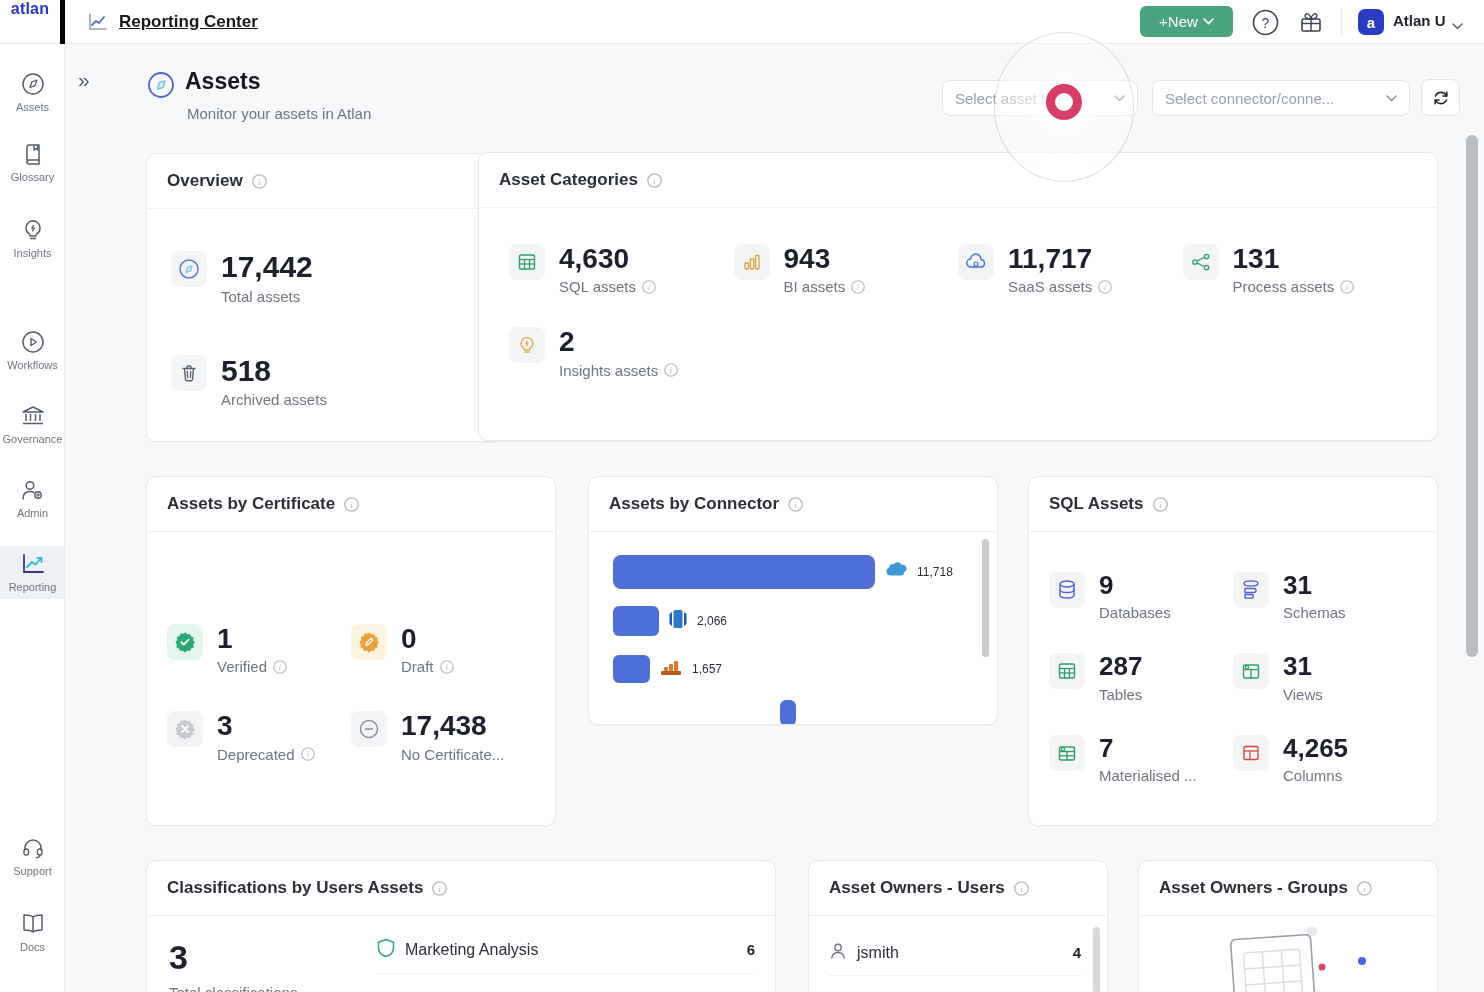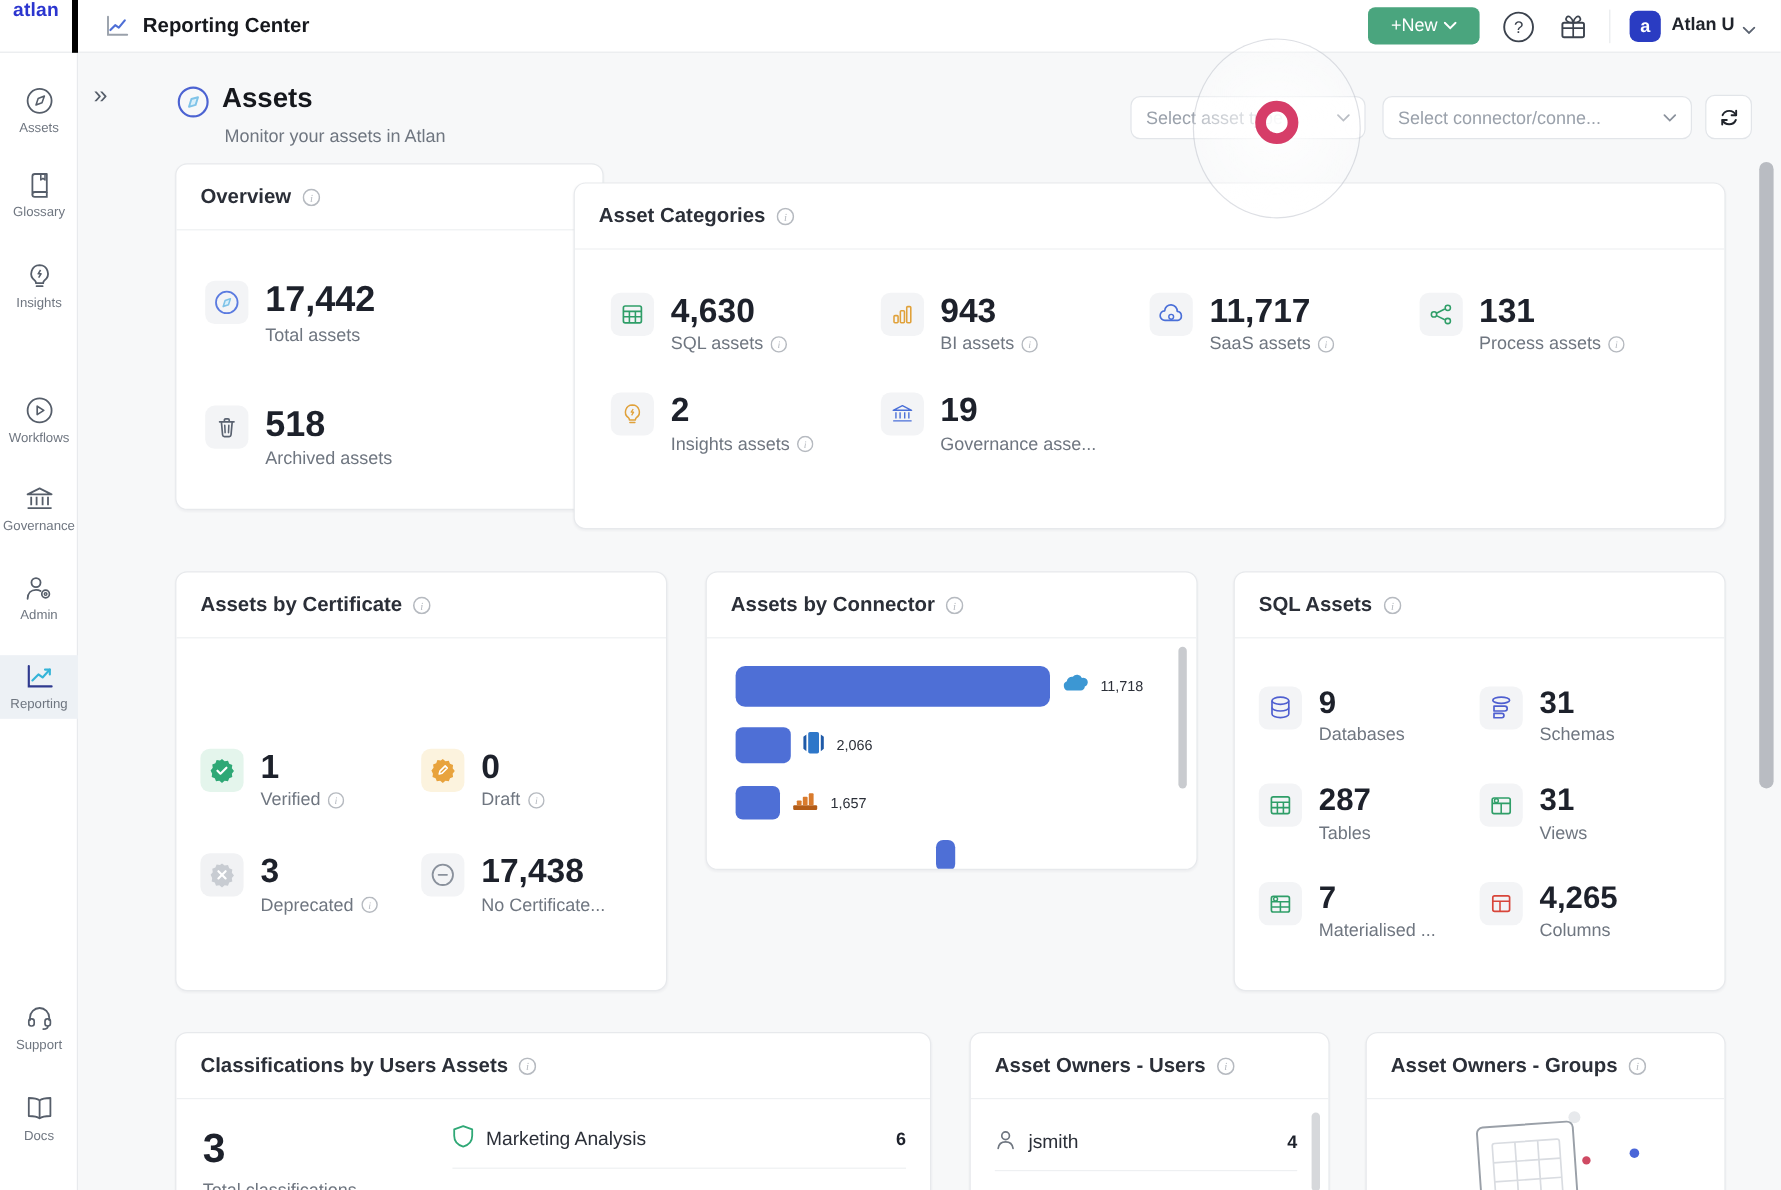--- a/index.html
+++ b/index.html
@@ -4,21 +4,21 @@
 <style>
   * { box-sizing: border-box; margin: 0; padding: 0; }
   html,body { width:1484px; height:992px; overflow:hidden; }
   body { font-family:"Liberation Sans", sans-serif; background:#f7f8f9; position:relative; color:#2b2f38; }
 
   
   .topbar { position:absolute; top:0; left:0; right:0; height:44px; background:#fff; border-bottom:1px solid #e8eaed; z-index:20; }
   .logo-cell { position:absolute; left:0; top:0; width:65px; height:44px; display:flex; align-items:flex-start; justify-content:center; border-right:5px solid #000000; }
   .logo-text { font-size:16px; font-weight:700; color:#2b35cf; letter-spacing:.2px; }
   .tb-title { position:absolute; left:88px; top:0; height:44px; display:flex; align-items:center; gap:11px; }
-  .tb-title-text { font-size:17px; font-weight:700; color:#16181d; }
+  .tb-title-text { font-size:17px; font-weight:700; color:#16181d;text-decoration:underline; }
   .new-btn { position:absolute; left:1140px; top:6px; width:93px; height:31px; background:#4aa57e; border:none; border-radius:6px; color:#fff; font-size:15px; font-weight:500; display:flex; align-items:center; justify-content:center; gap:5px; cursor:pointer; font-family:inherit; }
   .tb-icon-btn { position:absolute; top:7px; width:30px; height:30px; display:flex; align-items:center; justify-content:center; background:none; border:none; cursor:pointer; }
   .tb-divider { position:absolute; left:1341px; top:8px; width:1px; height:28px; background:#e8eaed; }
   .avatar { position:absolute; left:1358px; top:9px; width:26px; height:26px; border-radius:7px; background:#2a3cc2; color:#fff; font-size:15px; font-weight:700; display:flex; align-items:center; justify-content:center; }
   .user-name { position:absolute; left:1393px; top:12px; font-size:15px; font-weight:600; color:#20242c; }
   .user-chevron { position:absolute; left:1452px; top:16px; }
 
   
   .sidebar { position:absolute; top:44px; left:0; width:65px; bottom:0; background:#fff; border-right:1px solid #e8eaed; z-index:15; }
   .sb-item { position:absolute; left:0; width:65px; display:flex; flex-direction:column; align-items:center; gap:5px; cursor:pointer; padding:6px 0; }
@@ -43,21 +43,21 @@
   .card { position:absolute; background:#fff; border:1px solid #e7e9ec; border-radius:10px; box-shadow:0 1px 2px rgba(16,24,40,.04); }
   .card-head { height:55px; display:flex; align-items:center; gap:9px; padding:0 20px; border-bottom:1px solid #eef0f2; }
   .card-title { font-size:17px; font-weight:700; color:#2b2f38; }
 
   .tile { width:36px; height:36px; border-radius:8px; background:#f3f4f6; display:flex; align-items:center; justify-content:center; flex:none; }
   .tile.green-bg { background:#e4f5ec; } .tile.yellow-bg { background:#fcf3de; } .tile.gray-bg { background:#f1f2f4; }
   .stat { display:flex; gap:14px; align-items:flex-start; }
   .stat .val { font-size:28px; font-weight:700; color:#1d212b; line-height:1.05; }
   .stat .lbl { font-size:15px; color:#6f7680; display:flex; align-items:center; gap:6px; margin-top:5px; }
 
-  #card-overview { left:146px; top:136px; width:357px; height:289px; }
+  #card-overview { left:146px; top:153px; width:357px; height:289px; }
   .ov-stats { padding:42px 24px 0; display:flex; flex-direction:column; gap:50px; }
   .ov-stats .val { font-size:30px; }
 
   #card-categories { left:478px; top:152px; width:960px; height:289px; }
   .cat-grid { display:grid; grid-template-columns:repeat(4,1fr); row-gap:32px; padding:36px 30px 0; }
 
   #card-certificate { left:146px; top:476px; width:410px; height:350px; }
   .cert-grid { display:grid; grid-template-columns:1fr 1fr; row-gap:36px; padding:92px 20px 0; }
 
   #card-connector { left:588px; top:476px; width:410px; height:249px; overflow:hidden; }
@@ -408,38 +408,20 @@
             <span>Insights assets</span>
             <span class="info-icon">
               <svg width="14" height="14" viewBox="0 0 15 15">
                 <circle cx="7.5" cy="7.5" r="6.7" stroke="#b6bac0" stroke-width="1.3" fill="none"></circle>
                 <text x="7.5" y="11" font-size="9" fill="#b6bac0" text-anchor="middle" font-family="Liberation Serif, serif" font-style="italic">i</text>
               </svg>
             </span>
           </div>
       </div>
     </div>
-    <div class="stat">
-      <span class="tile">
-          <svg width="20" height="20" viewBox="0 0 26 24">
-            <path d="M3 8 L13 3 L23 8 Z" stroke="#4a6fd8" stroke-width="1.5" fill="none" stroke-linejoin="round"></path>
-            <line x1="6" y1="10" x2="6" y2="17" stroke="#4a6fd8" stroke-width="1.5"></line>
-            <line x1="10.5" y1="10" x2="10.5" y2="17" stroke="#4a6fd8" stroke-width="1.5"></line>
-            <line x1="15.5" y1="10" x2="15.5" y2="17" stroke="#4a6fd8" stroke-width="1.5"></line>
-            <line x1="20" y1="10" x2="20" y2="17" stroke="#4a6fd8" stroke-width="1.5"></line>
-            <line x1="3" y1="19.5" x2="23" y2="19.5" stroke="#4a6fd8" stroke-width="1.5"></line>
-          </svg>
-        </span>
-      <div>
-        <div class="val">19</div>
-        <div class="lbl">
-            <span>Governance asse...</span>
-          </div>
-      </div>
-    </div>
   </div>
 </section>
 
 <section class="card" id="card-certificate">
   <div class="card-head">
     <span class="card-title">Assets by Certificate</span>
     <span class="info-icon">
         <svg width="15" height="15" viewBox="0 0 15 15">
           <circle cx="7.5" cy="7.5" r="6.7" stroke="#b6bac0" stroke-width="1.3" fill="none"></circle>
           <text x="7.5" y="11" font-size="9" fill="#b6bac0" text-anchor="middle" font-family="Liberation Serif, serif" font-style="italic">i</text>

